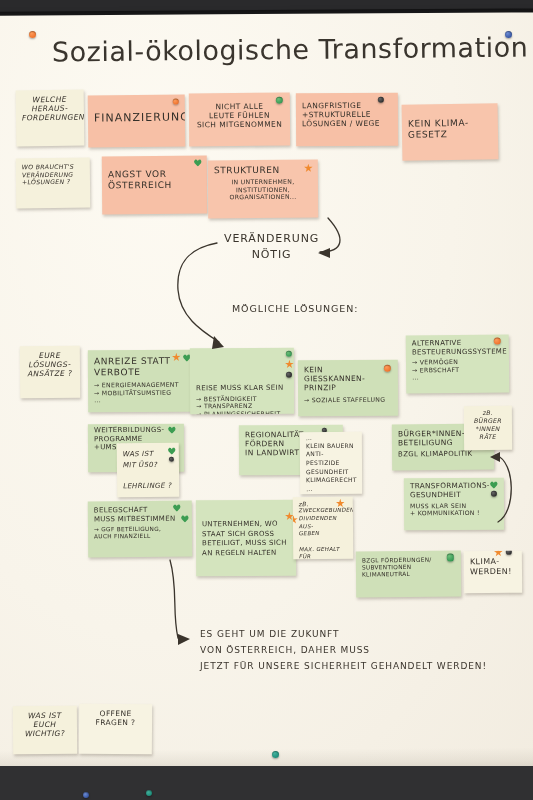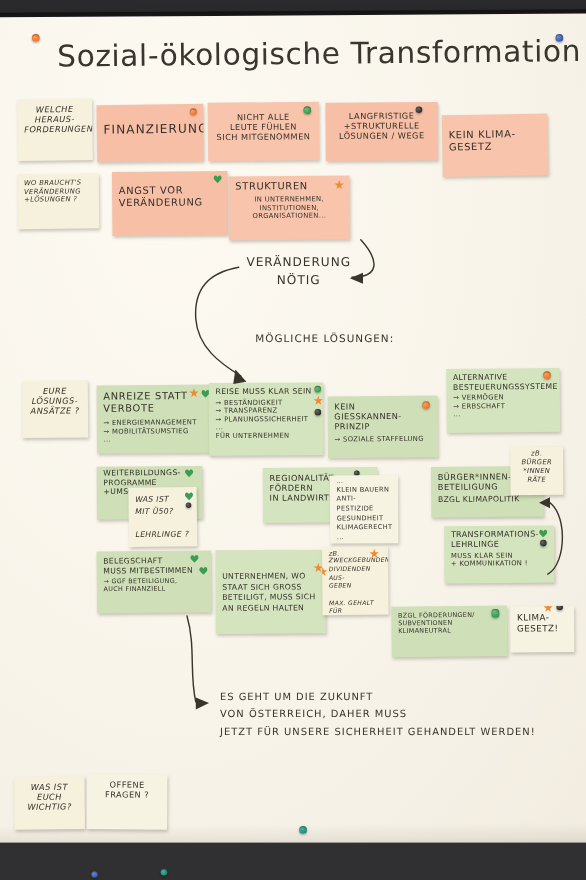--- a/index.html
+++ b/index.html
@@ -167,35 +167,35 @@
     <div class="pin orange-p" style="left:85px;top:4px;width:6px;height:6px;"></div>
   </div>
 
   <div class="note orange2" style="left:189px;top:93px;width:101px;height:53px;transform:rotate(-0.5deg);padding-top:9px;text-align:center;">
     <span class="t sm hand">NICHT ALLE
    LEUTE FÜHLEN
 SICH MITGENOMMEN</span>
     <div class="pin green-p" style="left:87px;top:4px;width:7px;height:7px;"></div>
   </div>
 
-  <div class="note orange" style="left:296px;top:93px;width:102px;height:53px;transform:rotate(-0.4deg);padding-top:8px;text-align:center;">
+  <div class="note orange" style="left:296px;top:93px;width:102px;height:53px;transform:rotate(-0.4deg);padding-top:8px;">
     <span class="t sm hand">LANGFRISTIGE
  +STRUKTURELLE
 LÖSUNGEN / WEGE</span>
     <div class="pin black-p" style="left:82px;top:4px;width:6px;height:6px;"></div>
   </div>
 
   <div class="note orange2" style="left:402px;top:104px;width:96px;height:56px;transform:rotate(-1deg);padding-top:14px;">
     <span class="t med hand">KEIN KLIMA-
     GESETZ</span>
   </div>
 
   <div class="note orange" style="left:102px;top:156px;width:105px;height:58px;transform:rotate(-0.5deg);padding-top:13px;">
     <span class="t med hand">ANGST  VOR
-  VERÄNDERUNG</span>
+  ÖSTERREICH</span>
     <div class="dot-heart" style="left:92px;top:3px;"></div>
   </div>
 
   <div class="note orange2" style="left:208px;top:160px;width:110px;height:58px;transform:rotate(-0.4deg);padding-top:5px;">
     <span class="t med hand">STRUKTUREN</span>
     <span class="t xs c hand" style="margin-top:2px;">IN UNTERNEHMEN,
 INSTITUTIONEN,
 ORGANISATIONEN...</span>
     <div class="dot-star" style="left:96px;top:4px;"></div>
   </div>
@@ -209,21 +209,21 @@
     <span class="t med hand">ANREIZE STATT
        VERBOTE</span>
     <span class="t xs hand" style="margin-top:3px;">→ ENERGIEMANAGEMENT
 → MOBILITÄTSUMSTIEG
     ...</span>
     <div class="dot-star" style="left:84px;top:3px;"></div>
     <div class="dot-heart" style="left:95px;top:4px;"></div>
   </div>
 
   <div class="note green2" style="left:190px;top:348px;width:104px;height:66px;transform:rotate(-0.3deg);padding-top:4px;">
-    <span class="t xs hand" style="font-size:7px;">REISE MUSS KLAR SEIN</span>
+    <span class="t xs hand" style="font-size:7px;margin-top:32px;">REISE MUSS KLAR SEIN</span>
     <span class="t xs hand" style="margin-top:2px;">→ BESTÄNDIGKEIT
 → TRANSPARENZ
 → PLANUNGSSICHERHEIT
   ...
 FÜR   UNTERNEHMEN</span>
     <div class="pin green-p" style="left:96px;top:3px;width:6px;height:6px;"></div>
     <div class="dot-star" style="left:95px;top:12px;"></div>
     <div class="pin black-p" style="left:96px;top:24px;width:6px;height:6px;"></div>
   </div>
 
@@ -287,21 +287,21 @@
 
   <div class="note cream" style="left:464px;top:406px;width:48px;height:44px;transform:rotate(-0.4deg);padding-top:3px;">
     <span class="t xs hand" style="font-size:6.2px;line-height:1.3;text-align:center;">zB.
 BÜRGER
 *INNEN
   RÄTE</span>
   </div>
 
   <div class="note green2" style="left:404px;top:478px;width:100px;height:52px;transform:rotate(-0.4deg);padding-top:4px;">
     <span class="t xs hand" style="font-size:7.3px;">TRANSFORMATIONS-
-          LEHRLINGE</span>
+          GESUNDHEIT</span>
     <span class="t xs hand" style="margin-top:2px;">MUSS  KLAR  SEIN
 + KOMMUNIKATION !</span>
     <div class="dot-heart" style="left:86px;top:3px;"></div>
     <div class="pin black-p" style="left:87px;top:13px;width:6px;height:6px;"></div>
   </div>
 
   <div class="note green" style="left:88px;top:501px;width:104px;height:56px;transform:rotate(-0.5deg);padding-top:5px;">
     <span class="t xs hand" style="font-size:7px;">BELEGSCHAFT
 MUSS MITBESTIMMEN</span>
     <span class="t xs hand" style="margin-top:3px;font-size:5.8px;">→ GGF BETEILIGUNG,
@@ -331,21 +331,21 @@
   </div>
 
   <div class="note green" style="left:356px;top:551px;width:105px;height:46px;transform:rotate(-0.6deg);padding-top:4px;">
     <span class="t xs hand" style="margin-top:2px;font-size:5.8px;">BZGL FÖRDERUNGEN/
 SUBVENTIONEN KLIMANEUTRAL</span>
     <div class="pin green-p" style="left:91px;top:3px;width:7px;height:8px;border-radius:3px;"></div>
   </div>
 
   <div class="note cream2" style="left:464px;top:551px;width:58px;height:42px;transform:rotate(-0.5deg);padding-top:6px;">
     <span class="t sm hand" style="font-size:8px;">KLIMA-
-  GESETZ!</span>
+  WERDEN!</span>
     <div class="dot-star" style="left:30px;top:-3px;"></div>
     <div class="pin black-p" style="left:42px;top:-2px;width:6px;height:6px;"></div>
   </div>
 
   <div class="freetext hand" style="left:200px;top:627px;font-size:9px;line-height:1.75;">ES GEHT UM DIE ZUKUNFT
   VON ÖSTERREICH, DAHER MUSS
  JETZT FÜR UNSERE SICHERHEIT GEHANDELT WERDEN!</div>
 
   <svg class="ink" viewBox="0 0 533 800">
     <g fill="none" stroke="#3a342c" stroke-width="1.3" stroke-linecap="round">

